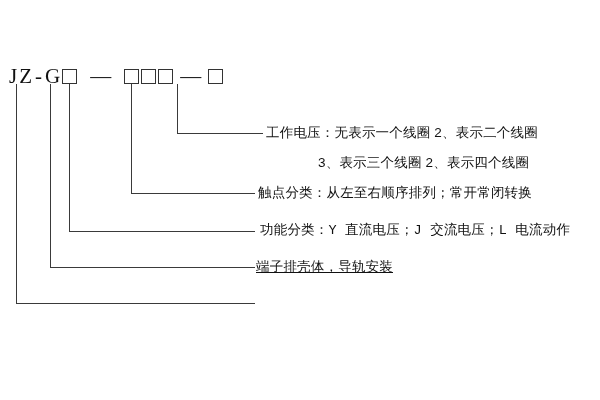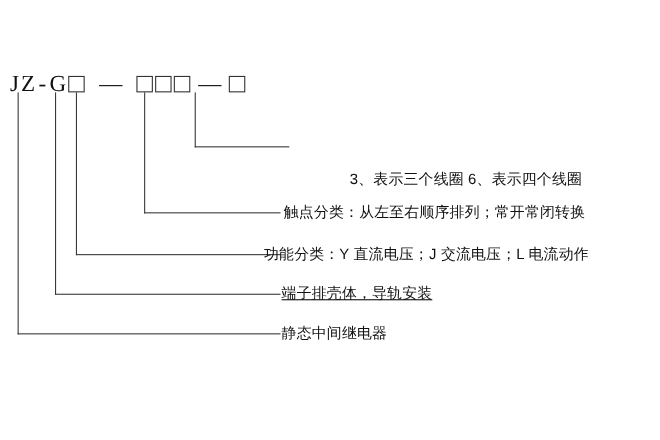--- a/index.html
+++ b/index.html
@@ -74,21 +74,21 @@
     position: absolute;
     font-size: 13.5px;
     color: #111111;
     white-space: nowrap;
     line-height: 18px;
     letter-spacing: 0.2px;
   }
   .label.l1 { left: 266px; top: 124px; }
   .label.l1b { left: 318px; top: 154px; }
   .label.l2 { left: 258px; top: 184px; text-align: right; }
-  .label.l3 { left: 240px; top: 222px; }
+  .label.l3 { left: 260px; top: 222px; font-family: Liberation Mono, monospace; }
   .label.l4 { left: 256px; top: 258px; text-decoration: underline; }
   .label.l5 { left: 256px; top: 294px; }
 </style>
 </head>
 <body>
 
 <div id="stage">
 
   <div class="code-row">
     <span class="code-char">J</span>
@@ -116,19 +116,19 @@
 
   <div class="vline" style="left:69px; top:84px; height:148px;"></div>
   <div class="hline" style="left:69px; top:231px; width:186px;"></div>
 
   <div class="vline" style="left:50px; top:84px; height:184px;"></div>
   <div class="hline" style="left:50px; top:267px; width:205px;"></div>
 
   <div class="vline" style="left:16px; top:84px; height:220px;"></div>
   <div class="hline" style="left:16px; top:303px; width:239px;"></div>
 
-  <div class="label l1b">3、表示三个线圈   6、表示四个线圈</div>
+  <div class="label l1">工作电压：无表示一个线圈    2、表示二个线圈</div>
+  <div class="label l1b">3、表示三个线圈   2、表示四个线圈</div>
   <div class="label l2">触点分类：从左至右顺序排列；常开常闭转换</div>
   <div class="label l3">功能分类：Y 直流电压；J 交流电压；L 电流动作</div>
   <div class="label l4">端子排壳体，导轨安装</div>
-  <div class="label l5">静态中间继电器</div>
 
 </div>
 
 </body></html>

